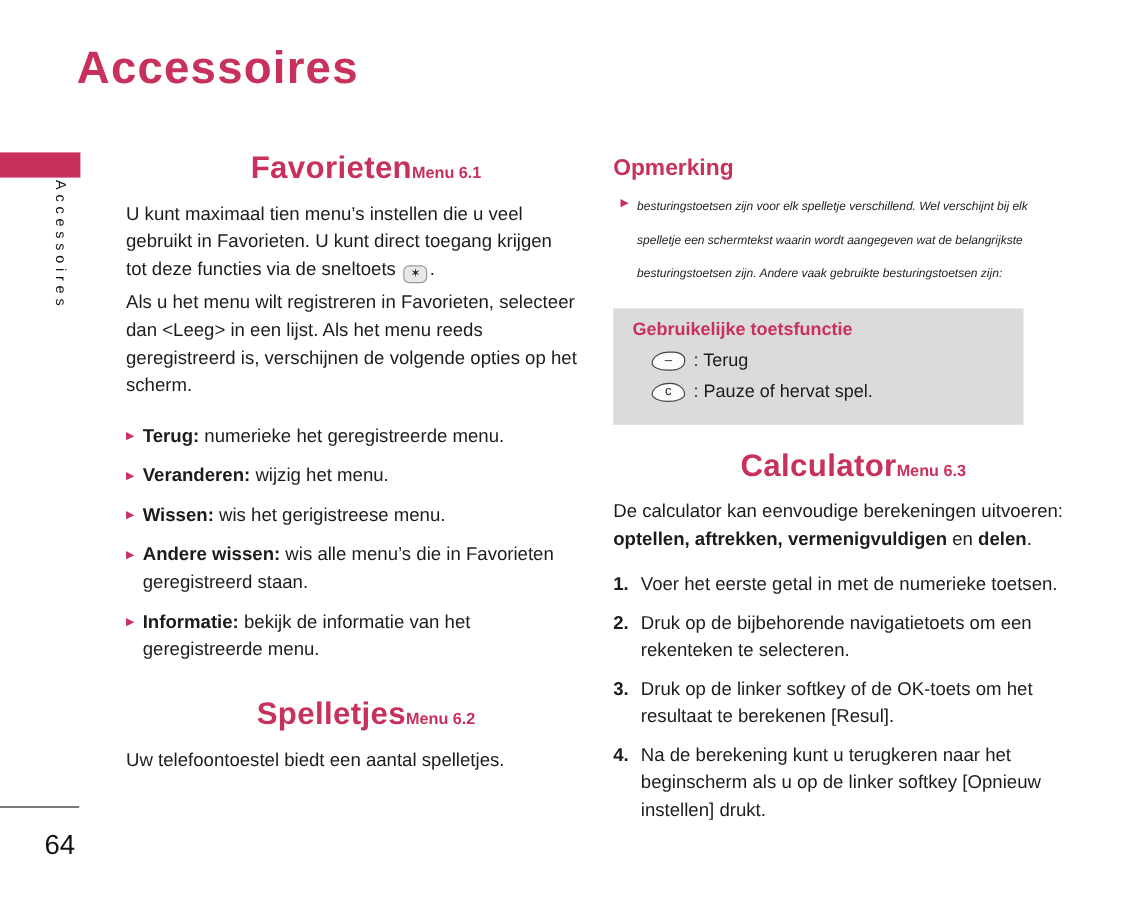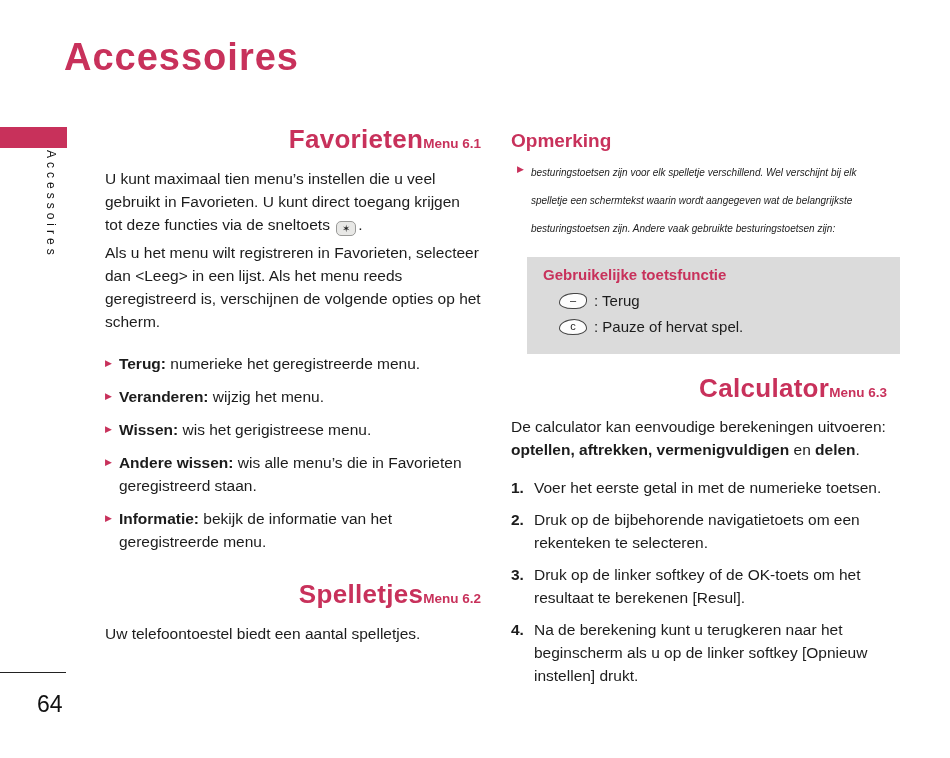--- a/index.html
+++ b/index.html
@@ -49,21 +49,21 @@
     left:37px; top:691px;
     font-size:23px;
     color:#111;
   }
   .col{position:absolute; top:124px;}
   .col-left{left:105px; width:376px;}
   .col-right{left:511px; width:376px; top:130px;}
 
   .section-head{
     display:flex;
-    justify-content:flex-end;
+    justify-content:center;
     align-items:baseline;
     margin-left:24px;
   }
   .section-title{
     font-size:26px;
     font-weight:bold;
     color:var(--accent);
     letter-spacing:0.3px;
   }
   .menu-label{
@@ -127,22 +127,21 @@
     font-size:10px;
     line-height:28px;
     color:#222;
   }
 
   
   .key-box{
     margin-top:14px;
     background:var(--box_bg);
     padding:9px 16px 12px 16px;
-    width:373px;
-    margin-left:16px;
+    width:342px;
   }
   .key-box-head{
     font-size:15px;
     font-weight:bold;
     color:var(--accent);
     margin-bottom:7px;
   }
   .key-row{
     display:flex;
     align-items:center;

